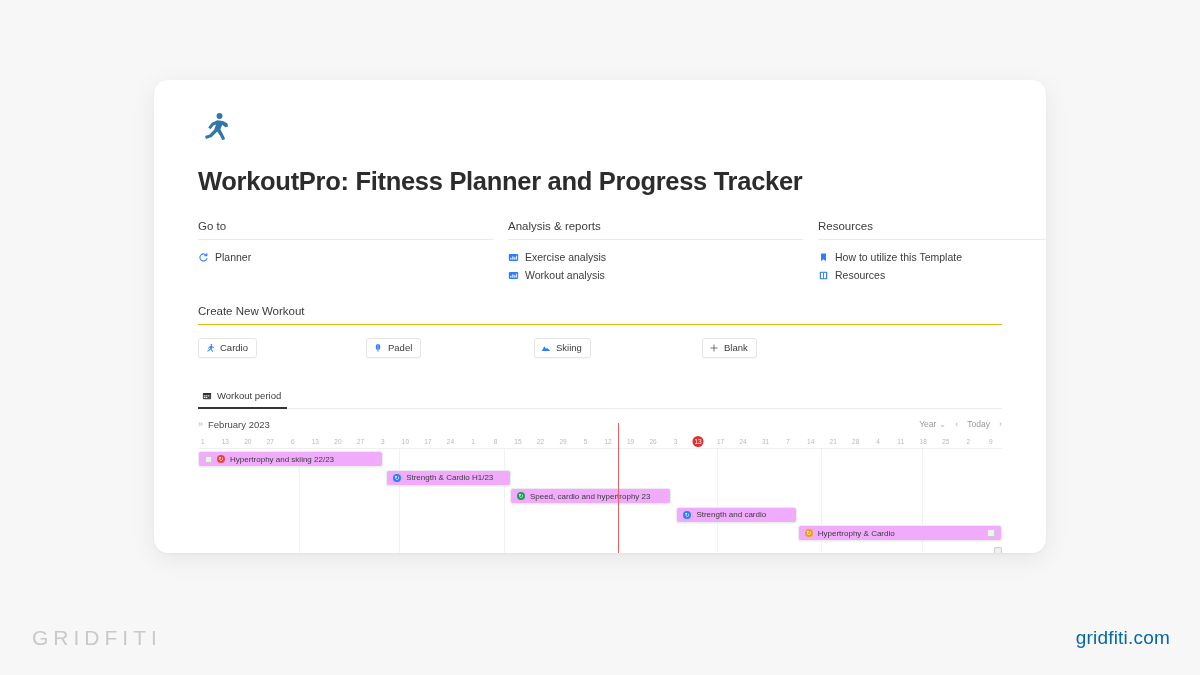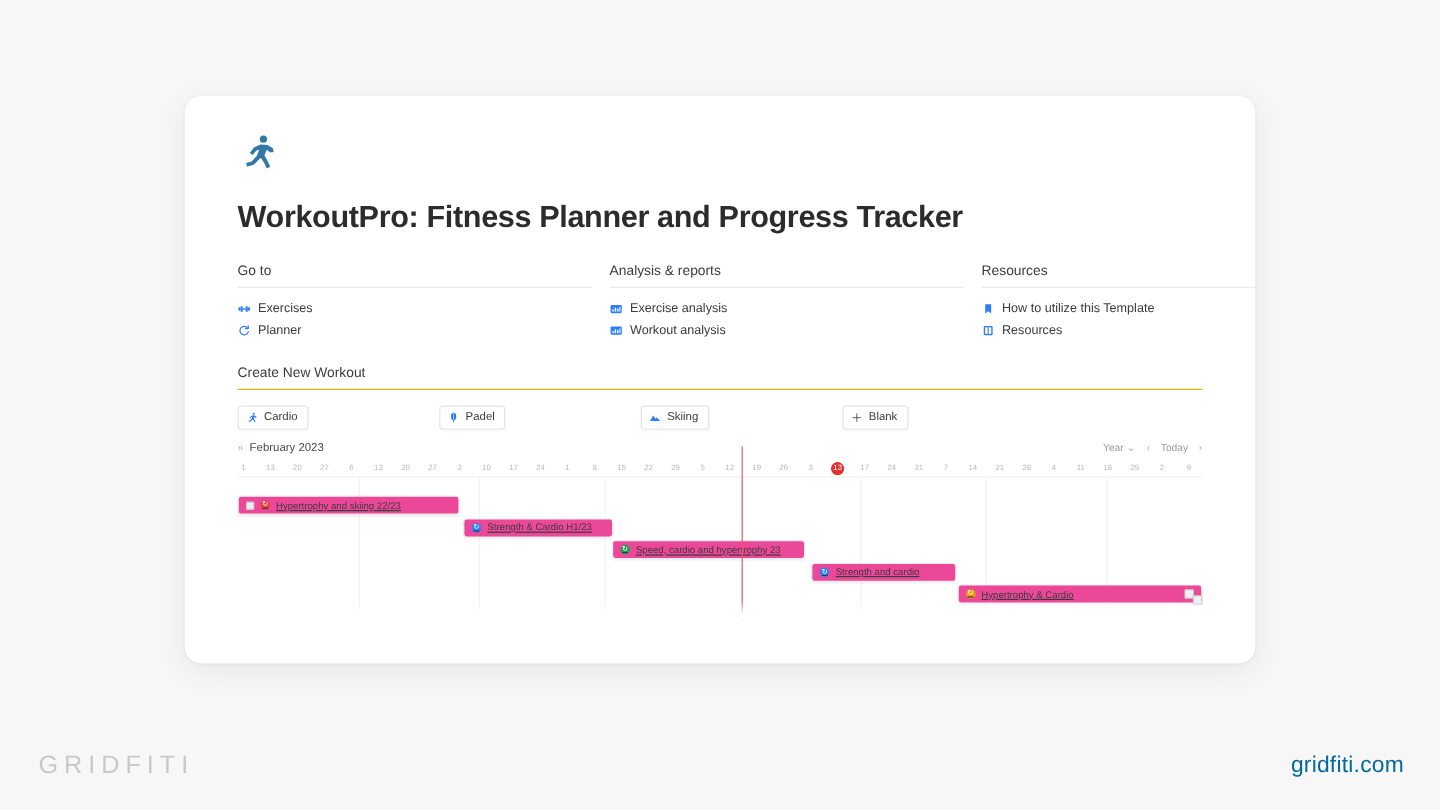--- a/index.html
+++ b/index.html
@@ -211,35 +211,34 @@
     width: 1px;
     background: #e8605f;
     z-index: 3;
   }
 
   .tl-rows { position: absolute; left: 0; right: 0; top: 13px; bottom: 0; }
   .tl-row { position: relative; height: 18.5px; }
 
   .bar {
     position: absolute;
-    top: 15px;
+    top: 2px;
     height: 16px;
-    background: #ec4899;
+    background: #f0abfc;
     border: 1px solid #ececec;
     border-radius: 3px;
     display: flex;
     align-items: center;
     gap: 5px;
     padding: 0 6px;
     font-size: 8px;
     color: #3b3b3b;
     box-shadow: 0 1px 1.5px rgba(0,0,0,0.05);
     white-space: nowrap;
     z-index: 2;
-    text-decoration: underline;
   }
   .bar .drag {
     width: 7px; height: 7px;
     border: 1px solid #c9c9c9;
     background: #efefef;
     border-radius: 1px;
     flex: 0 0 7px;
   }
   .dot {
     width: 8px; height: 8px;
@@ -294,32 +293,20 @@
 
     <div class="page-title">WorkoutPro: Fitness Planner and Progress Tracker</div>
 
     <div class="cols">
 
       <div class="col">
         <div class="col-head">Go to</div>
         <div class="link-row">
           <span class="ic">
             <svg width="11" height="11" viewBox="0 0 16 16">
-                <rect x="1" y="6" width="2.4" height="4" rx="0.6" fill="#2d7ff9"></rect>
-                <rect x="12.6" y="6" width="2.4" height="4" rx="0.6" fill="#2d7ff9"></rect>
-                <rect x="3.6" y="4.6" width="2.6" height="6.8" rx="0.8" fill="#2d7ff9"></rect>
-                <rect x="9.8" y="4.6" width="2.6" height="6.8" rx="0.8" fill="#2d7ff9"></rect>
-                <rect x="6.2" y="7.1" width="3.6" height="1.8" fill="#2d7ff9"></rect>
-              </svg>
-          </span>
-          <span>Exercises</span>
-        </div>
-        <div class="link-row">
-          <span class="ic">
-            <svg width="11" height="11" viewBox="0 0 16 16">
                 <path d="M12.4 5.2A5.2 5.2 0 1 0 13 9.3" fill="none" stroke="#2d7ff9" stroke-width="1.5" stroke-linecap="round"></path>
                 <path d="M12.9 2.2 L12.9 5.6 L9.6 5.6" fill="none" stroke="#2d7ff9" stroke-width="1.5" stroke-linecap="round" stroke-linejoin="round"></path>
               </svg>
           </span>
           <span>Planner</span>
         </div>
       </div>
 
       <div class="col">
         <div class="col-head">Analysis &amp; reports</div>
@@ -413,20 +400,36 @@
           <span class="ic">
             <svg width="10" height="10" viewBox="0 0 16 16">
                 <path d="M8 3 V13 M3 8 H13" stroke="#5a5a5a" stroke-width="1.3" stroke-linecap="round"></path>
               </svg>
           </span>
           <span>Blank</span>
         </div>
       </div>
     </div>
 
+    <div class="tl-tabs">
+      <div class="tl-tab">
+        <span class="ic">
+          <svg width="10" height="10" viewBox="0 0 16 16">
+              <rect x="1.4" y="3.2" width="13.2" height="9.8" rx="1.2" fill="#4a4a4a"></rect>
+              <rect x="1.4" y="3.2" width="13.2" height="2.6" rx="1.2" fill="#2f2f2f"></rect>
+              <rect x="3" y="7" width="2.2" height="1.5" fill="#fff"></rect>
+              <rect x="6.2" y="7" width="2.2" height="1.5" fill="#fff"></rect>
+              <rect x="9.4" y="7" width="2.2" height="1.5" fill="#fff"></rect>
+              <rect x="3" y="9.6" width="2.2" height="1.5" fill="#fff"></rect>
+              <rect x="6.2" y="9.6" width="2.2" height="1.5" fill="#fff"></rect>
+            </svg>
+        </span>
+        <span>Workout period</span>
+      </div>
+    </div>
 
     <div class="tl-toolbar">
       <div class="tl-month">
         <span class="chev">»</span>
         <span>February 2023</span>
       </div>
       <div class="tl-right">
         <span><span>Year</span> <span class="nav">⌄</span></span>
         <span class="nav">‹</span>
         <span>Today</span>

